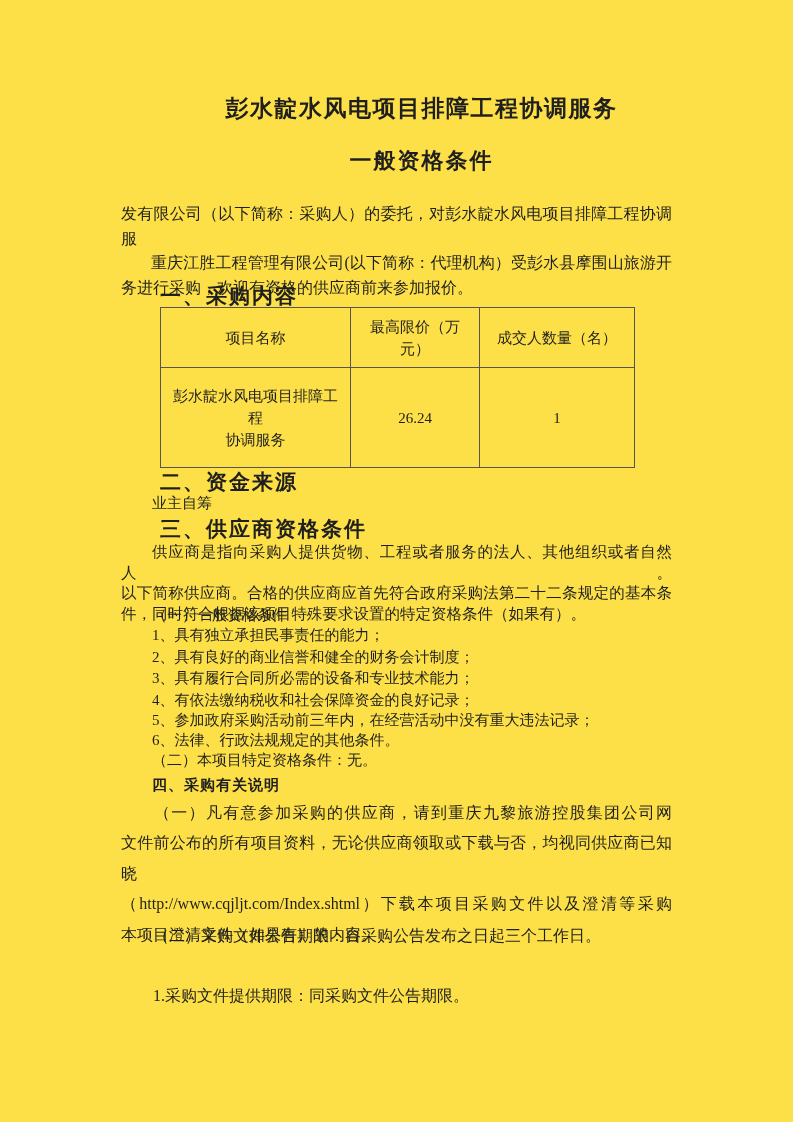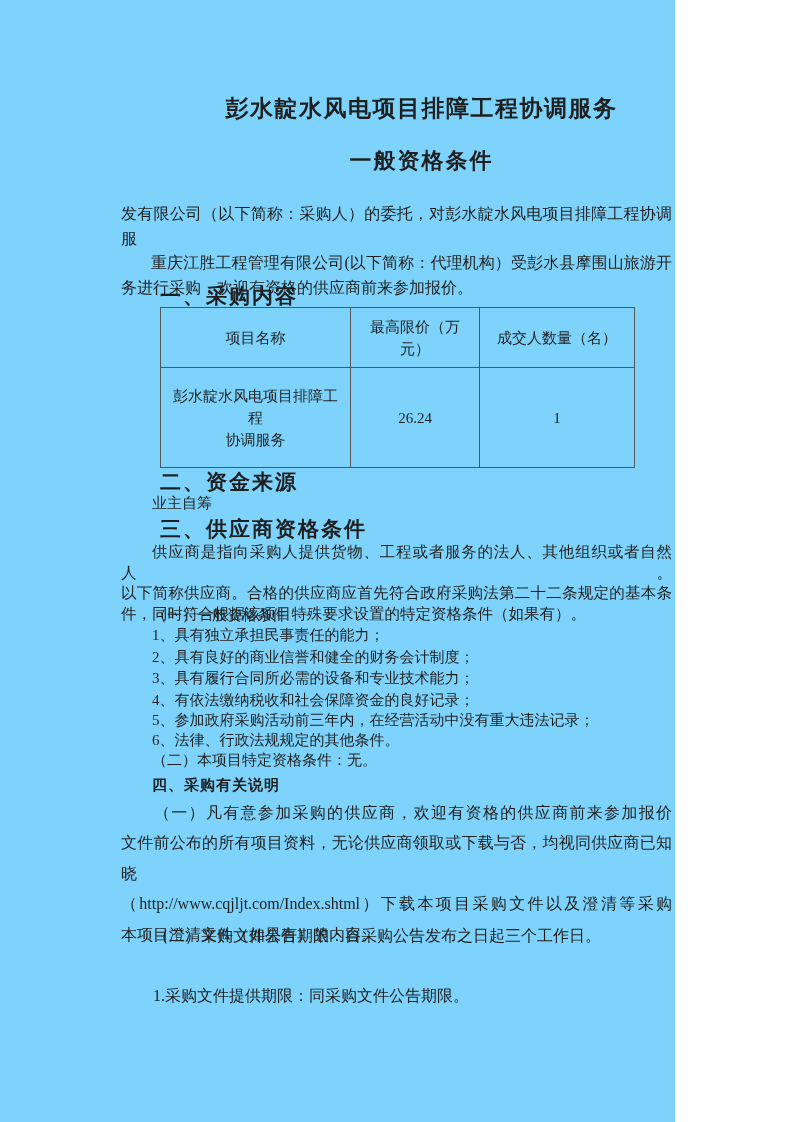--- a/index.html
+++ b/index.html
@@ -1,19 +1,19 @@
 <!DOCTYPE html>
 <html><head>
 <meta charset="utf-8">
 <style>
   html,body{margin:0;padding:0;background:#ffffff;}
   .page{
     position:relative;
-    width:675px;height:1122px;
-    background:#7dd3fc;
+    width:793px;height:1122px;
+    background:#fde047;
     color:#1f1f1f;
     font-family:"Liberation Serif","DejaVu Serif",serif;
     overflow:hidden;
   }
   .blk{position:absolute;}
 
   
   .center-title{left:120px;width:553px;text-align:center;text-indent:50px;font-weight:bold;}
   .doc-title{top:94px;font-size:23px;letter-spacing:1.5px;line-height:1.3;}
   .doc-subtitle{top:147px;font-size:22px;letter-spacing:2px;line-height:1.3;}
@@ -127,21 +127,21 @@
   <div class="blk sub-label it3">3、具有履行合同所必需的设备和专业技术能力；</div>
   <div class="blk sub-label it4">4、有依法缴纳税收和社会保障资金的良好记录；</div>
   <div class="blk sub-label it5">5、参加政府采购活动前三年内，在经营活动中没有重大违法记录；</div>
   <div class="blk sub-label it6">6、法律、行政法规规定的其他条件。</div>
 
   <div class="blk sub-label sub2">（二）本项目特定资格条件：无。</div>
 
   <div class="blk h4">四、采购有关说明</div>
 
   <div class="blk para s4-para1">
-    <div class="jline ind">（一）凡有意参加采购的供应商，欢迎有资格的供应商前来参加报价</div>
+    <div class="jline ind">（一）凡有意参加采购的供应商，请到重庆九黎旅游控股集团公司网</div>
     <div class="jline">文件前公布的所有项目资料，无论供应商领取或下载与否，均视同供应商已知晓</div>
     <div class="jline">（http://www.cqjljt.com/Index.shtml）下载本项目采购文件以及澄清等采购</div>
     <div class="lline">本项目澄清文件（如果有）的内容。</div>
   </div>
 
   <div class="blk s4-line s4p2">（二）采购文件公告期限：自采购公告发布之日起三个工作日。</div>
 
 
   <div class="blk s4-line s4p4">1.采购文件提供期限：同采购文件公告期限。</div>
 

